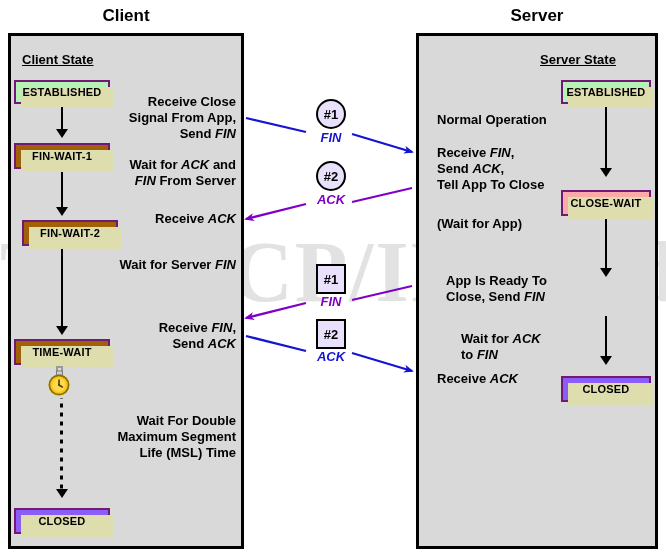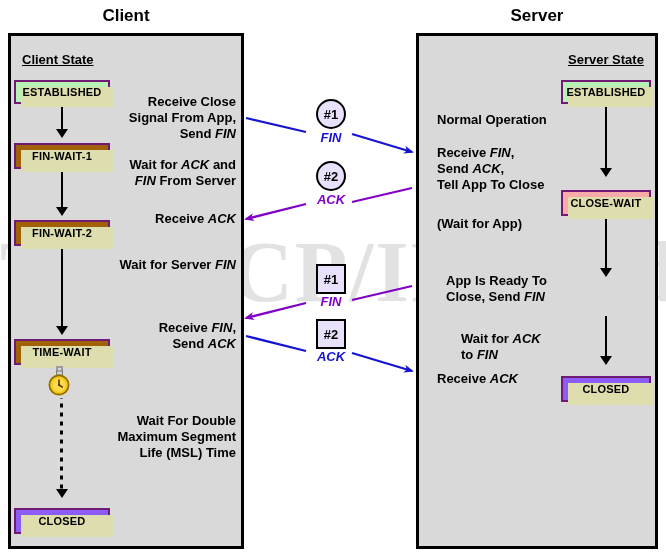--- a/index.html
+++ b/index.html
@@ -33,21 +33,21 @@
   }
   #panel-client{left:8px;top:33px;width:236px;height:516px;}
   #panel-server{left:416px;top:33px;width:242px;height:516px;}
 
   
   .panel-heading{
     position:absolute;font-size:13px;font-weight:bold;color:#000;
     text-decoration:underline;white-space:nowrap;z-index:5;
   }
   #heading-client{left:22px;top:52px;}
-  #heading-server{left:568px;top:52px;}
+  #heading-server{left:540px;top:52px;}
 
   
   .state{
     position:absolute;box-sizing:border-box;border:2px solid #701a75;
     font-size:11px;font-weight:bold;color:#000;
     display:flex;align-items:center;justify-content:center;
     letter-spacing:0.2px;z-index:6;
   }
   .state::after{
     content:"";position:absolute;left:5px;top:5px;right:-5px;bottom:-5px;
@@ -109,21 +109,21 @@
   <div class="watermark">The TCP/IP Guide</div>
 
   <div class="col-title" id="title-client">Client</div>
   <div class="col-title" id="title-server">Server</div>
 
   <div class="panel" id="panel-client"></div>
   <div class="panel-heading" id="heading-client">Client State</div>
 
   <div class="state st-green" style="left:14px;top:80px;width:96px;height:24px;">ESTABLISHED</div>
   <div class="state st-peach" style="left:14px;top:143px;width:96px;height:26px;">FIN-WAIT-1</div>
-  <div class="state st-peach" style="left:14px;top:220px;width:96px;height:26px;">FIN-WAIT-2</div>
+  <div class="state st-peach" style="left:22px;top:220px;width:96px;height:26px;">FIN-WAIT-2</div>
   <div class="state st-peach" style="left:14px;top:339px;width:96px;height:26px;">TIME-WAIT</div>
   <div class="state st-white" style="left:14px;top:508px;width:96px;height:26px;">CLOSED</div>
 
   <div class="vline" style="left:61px;top:106px;height:25px;"></div>
   <div class="vhead" style="left:56px;top:129px;"></div>
   <div class="vline" style="left:61px;top:171px;height:38px;"></div>
   <div class="vhead" style="left:56px;top:207px;"></div>
   <div class="vline" style="left:61px;top:248px;height:80px;"></div>
   <div class="vhead" style="left:56px;top:326px;"></div>
   <div class="vdot" style="left:60px;top:398px;height:92px;"></div>

